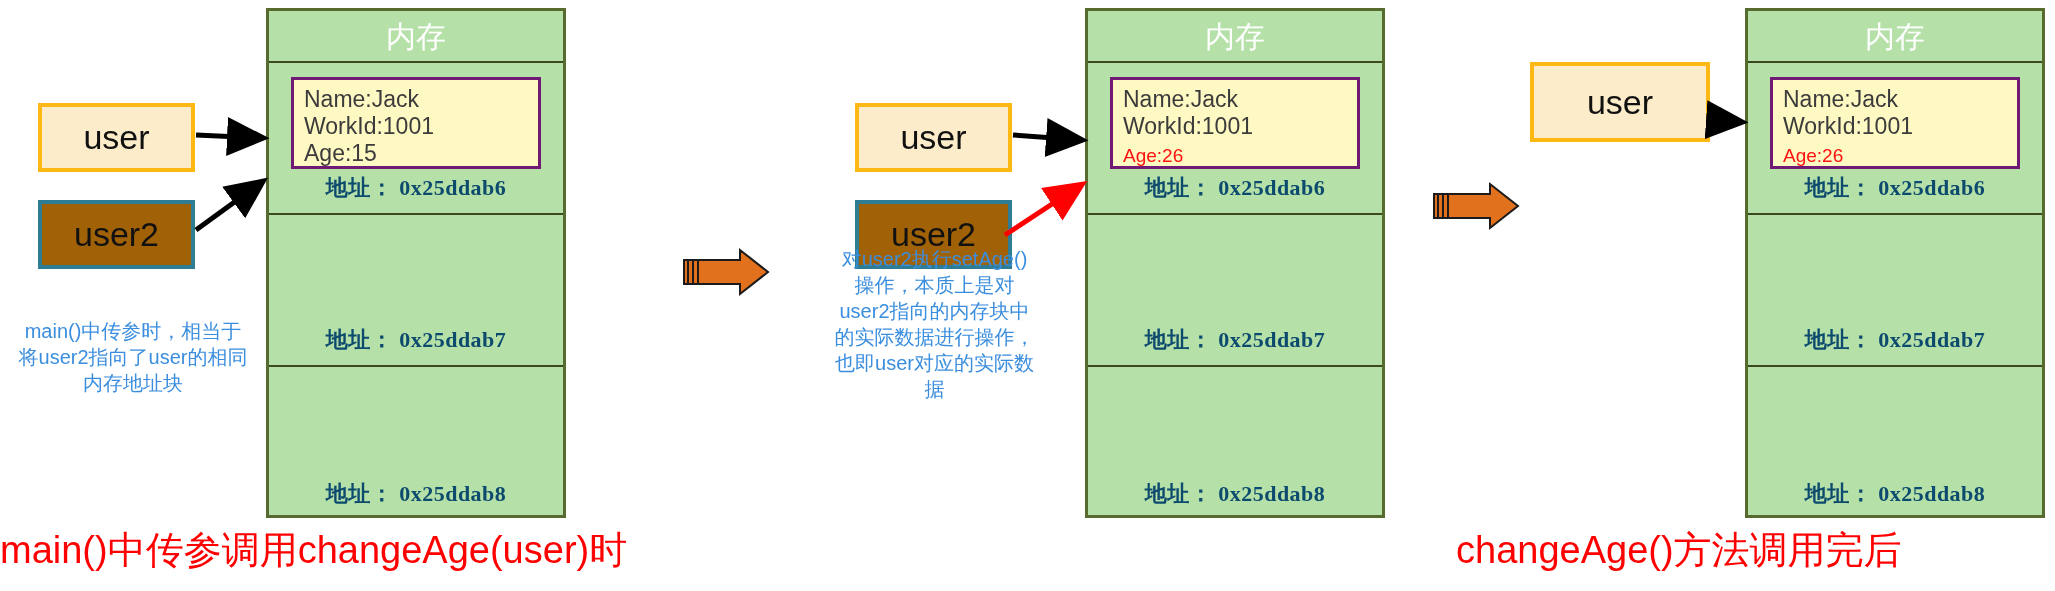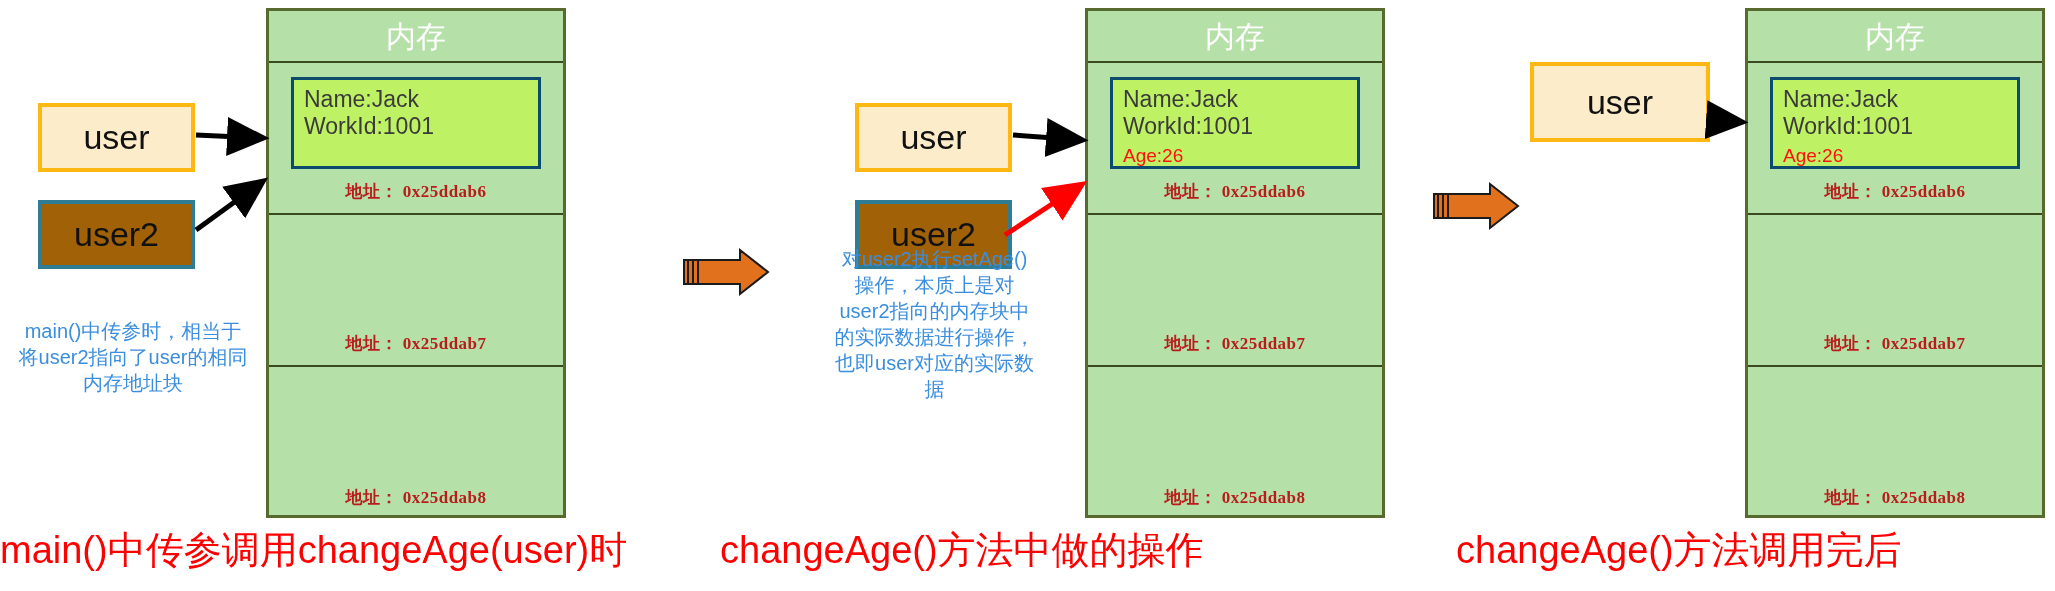--- a/index.html
+++ b/index.html
@@ -35,30 +35,30 @@
     border-bottom:2px solid #3c4a20;
     box-sizing:border-box;
   }
   .mem-cell.last{border-bottom:none;}
   .mem-addr{
     position:absolute;
     left:0;right:0;bottom:10px;
     text-align:center;
     font-family:"Liberation Serif","DejaVu Serif",serif;
     font-weight:bold;
-    font-size:17px;
-    color:#b91c1c;
+    font-size:22px;
+    color:#0c4a6e;
     letter-spacing:0.5px;
   }
   .obj-box{
     position:absolute;
     left:22px;top:14px;
     width:250px;height:92px;
-    background:#bef264;
-    border:3px solid #0c4a6e;
+    background:#fef9c3;
+    border:3px solid #701a75;
     box-sizing:border-box;
     padding:6px 4px 0 10px;
   }
   .obj-line{
     font-size:23px;
     line-height:27px;
     color:#3b3b3b;
     white-space:nowrap;
   }
   .obj-line.red{color:#ff1111;font-size:19px;line-height:31px;}
@@ -103,20 +103,21 @@
 
 <div class="stage">
 
   <div class="mem" style="left:266px;top:8px;height:510px;">
     <div class="mem-title">内存</div>
 
     <div class="mem-cell">
       <div class="obj-box">
         <div class="obj-line">Name:Jack</div>
         <div class="obj-line">WorkId:1001</div>
+        <div class="obj-line">Age:15</div>
       </div>
       <div class="mem-addr">地址： 0x25ddab6</div>
     </div>
 
     <div class="mem-cell">
       <div class="mem-addr">地址： 0x25ddab7</div>
     </div>
 
     <div class="mem-cell last">
       <div class="mem-addr">地址： 0x25ddab8</div>
@@ -159,21 +160,20 @@
   <div class="var-box var-user" style="left:855px;top:103px;">
     <span>user</span>
   </div>
 
   <div class="var-box var-user2" style="left:855px;top:200px;">
     <span>user2</span>
   </div>
 
   <div class="blue-note" style="left:832px;top:246px;width:205px;">对user2执行setAge()操作，本质上是对user2指向的内存块中的实际数据进行操作，也即user对应的实际数据</div>
 
-  <div class="red-caption" style="left:720px;top:525px;width:620px;">changeAge()方法中做的操作</div>
 
   <div class="mem" style="left:1745px;top:8px;height:510px;">
     <div class="mem-title">内存</div>
 
     <div class="mem-cell">
       <div class="obj-box">
         <div class="obj-line">Name:Jack</div>
         <div class="obj-line">WorkId:1001</div>
         <div class="obj-line red">Age:26</div>
       </div>

